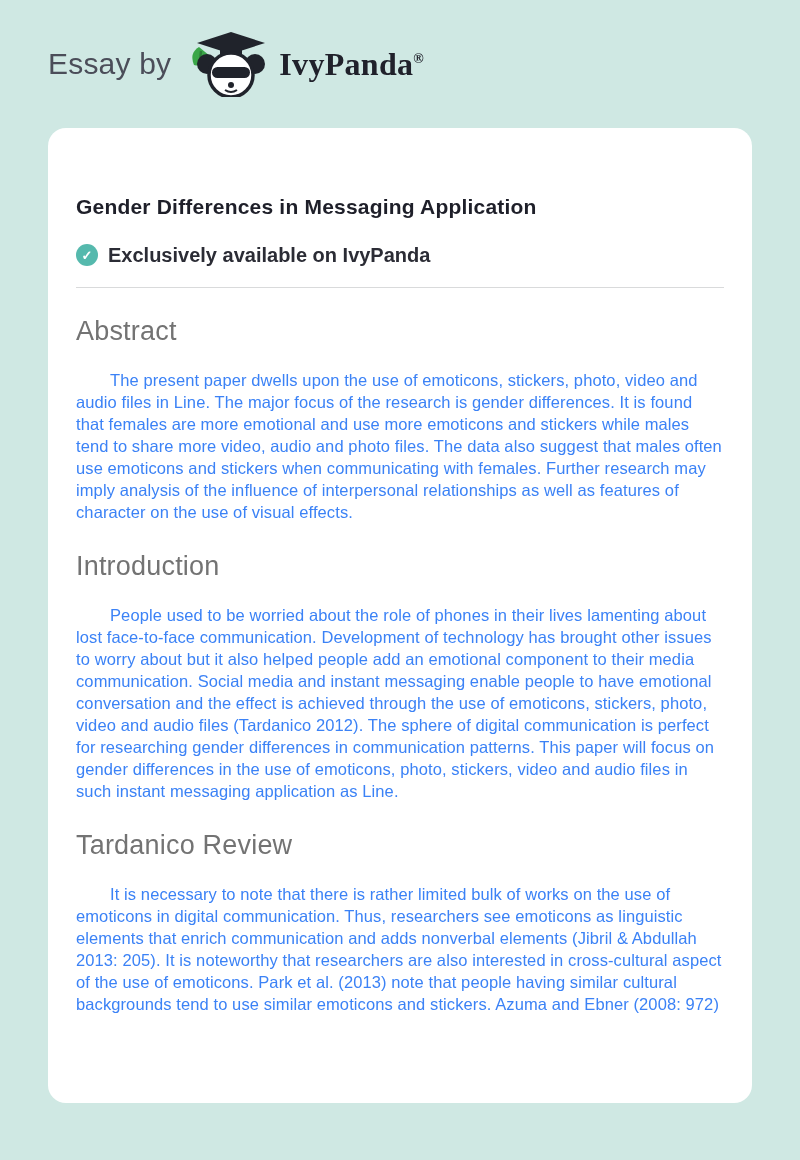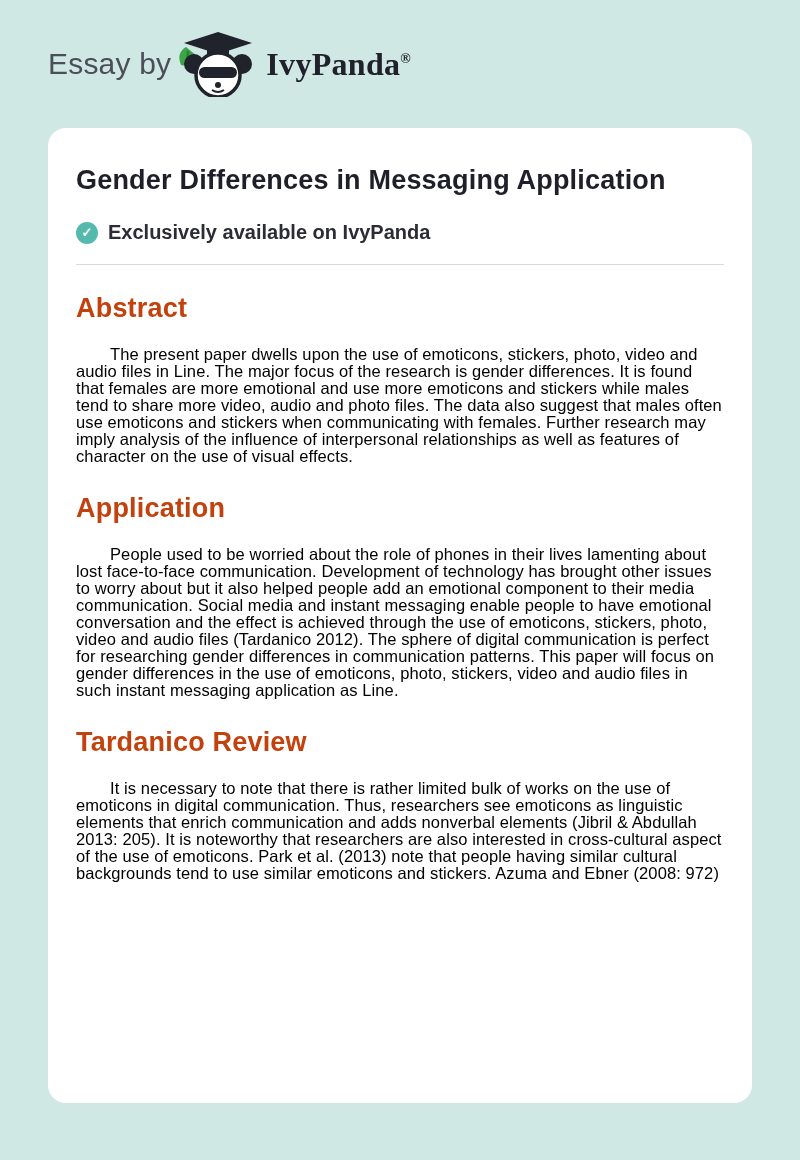--- a/index.html
+++ b/index.html
@@ -17,21 +17,21 @@
   .site-header {
     height: 128px;
     display: flex;
     align-items: center;
     padding-left: 48px;
   }
   .essay-by {
     font-size: 30px;
     color: #4b4d59;
     letter-spacing: 0.2px;
-    margin-right: 3px;
+    margin-right: 16px;
   }
   .logo-wrap {
     display: flex;
     align-items: center;
     gap: 10px;
     justify-content: center;
   }
   .brand {
     font-family: "Liberation Serif", serif;
     font-weight: 700;
@@ -48,26 +48,27 @@
   
   .card {
     width: 704px;
     margin: 0 48px;
     background: #ffffff;
     border-radius: 18px;
     padding: 34px 28px 40px 28px;
     min-height: 975px;
   }
   h1.title {
-    font-size: 27px;
+    font-size: 21px;
     line-height: 1.38;
     font-weight: 700;
     color: #1e1f29;
     margin-bottom: 22px;
     letter-spacing: 0.2px;
+    margin-top: 31px;
   }
   .badge-row {
     display: flex;
     align-items: center;
     gap: 10px;
     margin-bottom: 20px;
   }
   .check-circle {
     width: 22px;
     height: 22px;
@@ -86,30 +87,30 @@
     font-weight: 700;
     color: #2b2c35;
   }
   hr.divider {
     border: none;
     border-top: 1px solid #d9dadb;
     margin-bottom: 10px;
   }
   h2.section-heading {
     font-size: 27px;
-    font-weight: 700;
-    color: #c2410c;
+    font-weight: 400;
+    color: #737373;
     margin-top: 28px;
     margin-bottom: 22px;
     letter-spacing: 0.2px;
   }
   p.body-text {
     font-size: 16.5px;
-    line-height: 17px;
-    color: #000000;
+    line-height: 22px;
+    color: #3b82f6;
     text-indent: 34px;
     letter-spacing: 0.1px;
   }
 
   .panda-logo { display: block; }
 </style>
 </head>
 <body>
 
 <div class="page">
@@ -149,21 +150,21 @@
     </div>
 
     <hr class="divider">
 
     <section>
       <h2 class="section-heading">Abstract</h2>
       <p class="body-text">The present paper dwells upon the use of emoticons, stickers, photo, video and audio files in Line. The major focus of the research is gender differences. It is found that females are more emotional and use more emoticons and stickers while males tend to share more video, audio and photo files. The data also suggest that males often use emoticons and stickers when communicating with females. Further research may imply analysis of the influence of interpersonal relationships as well as features of character on the use of visual effects.</p>
     </section>
 
     <section>
-      <h2 class="section-heading">Application</h2>
+      <h2 class="section-heading">Introduction</h2>
       <p class="body-text">People used to be worried about the role of phones in their lives lamenting about lost face-to-face communication. Development of technology has brought other issues to worry about but it also helped people add an emotional component to their media communication. Social media and instant messaging enable people to have emotional conversation and the effect is achieved through the use of emoticons, stickers, photo, video and audio files (Tardanico 2012). The sphere of digital communication is perfect for researching gender differences in communication patterns. This paper will focus on gender differences in the use of emoticons, photo, stickers, video and audio files in such instant messaging application as Line.</p>
     </section>
 
     <section>
       <h2 class="section-heading">Tardanico Review</h2>
       <p class="body-text">It is necessary to note that there is rather limited bulk of works on the use of emoticons in digital communication. Thus, researchers see emoticons as linguistic elements that enrich communication and adds nonverbal elements (Jibril &amp; Abdullah 2013: 205). It is noteworthy that researchers are also interested in cross-cultural aspect of the use of emoticons. Park et al. (2013) note that people having similar cultural backgrounds tend to use similar emoticons and stickers. Azuma and Ebner (2008: 972)</p>
     </section>
 
   </main>
 

